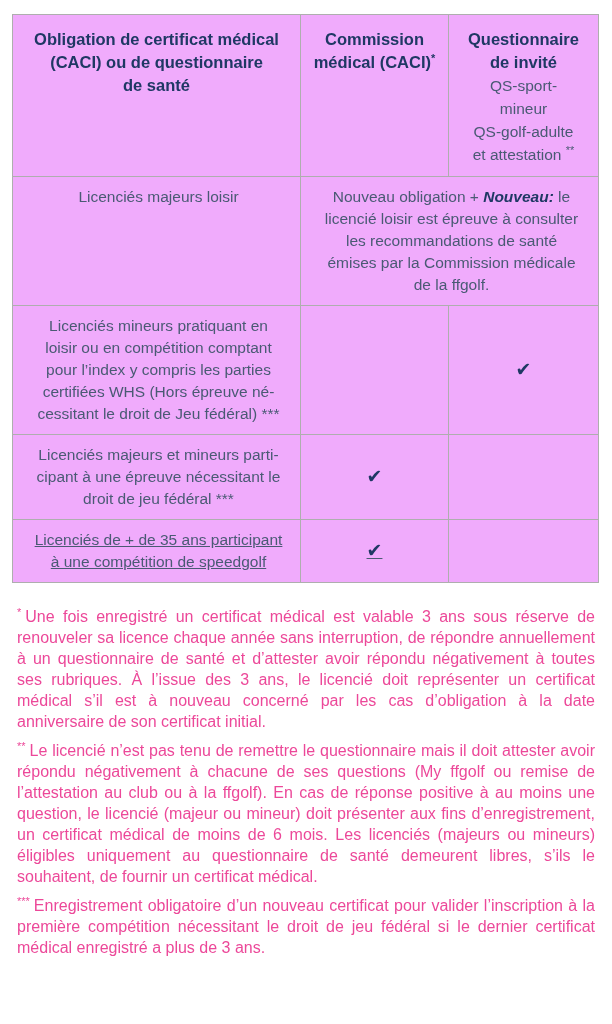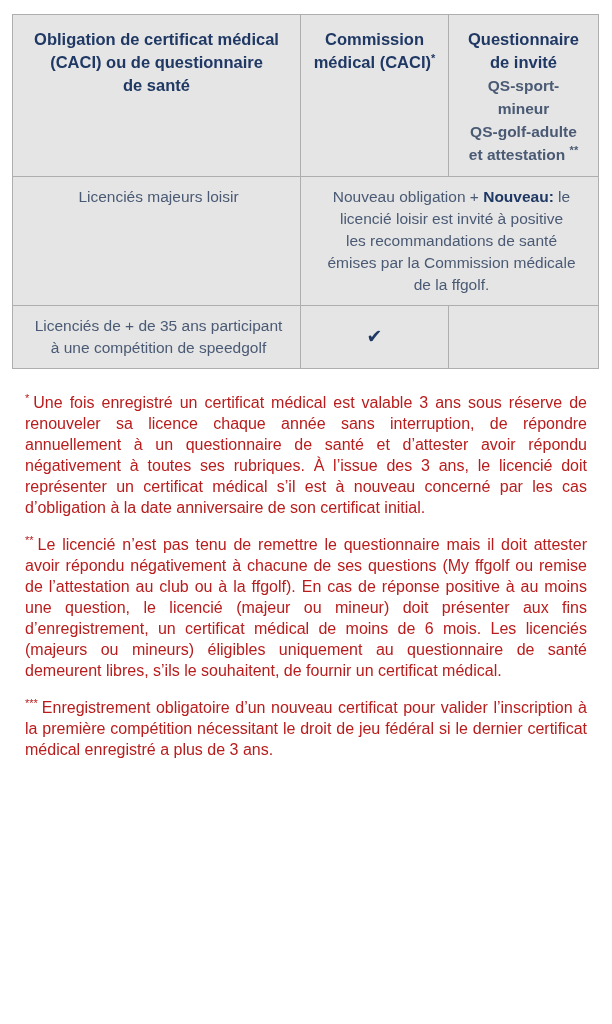--- a/index.html
+++ b/index.html
@@ -16,21 +16,21 @@
     overflow: hidden;
   }
   .pre { white-space: pre-line; }
 
   
   table.obligation-table {
     border-collapse: collapse;
     table-layout: fixed;
     margin: 14px 0 0 12px;
     width: 586px;
-    background: #e5e5e5;
+    background: #f0abfc;
   }
   .obligation-table col.c1 { width: 288px; }
   .obligation-table col.c2 { width: 148px; }
   .obligation-table col.c3 { width: 150px; }
 
   .obligation-table th,
   .obligation-table td {
     border: 1.5px solid #aeaeae;
     padding: 9px 8px 9px 12px;
     font-size: 15.5px;
@@ -47,56 +47,56 @@
     font-size: 16.5px;
     line-height: 23px;
   }
   .obligation-table th sup,
   .obligation-table td sup,
   .footnote sup {
     font-size: 11px;
     line-height: 0;
   }
   .header-subtitle {
-    font-weight: bold;
+    font-weight: normal;
     color: #4a5a74;
     font-size: 15.5px;
     line-height: 23px;
   }
   tr.row-header { height: 141px; }
   tr.row-1 { height: 121px; }
   tr.row-2 { height: 118px; }
   tr.row-3 { height: 120px; }
   tr.row-4 { height: 76px; }
-  tr.row-5 { height: 56px; }
+  tr.row-5 { height: 56px; text-decoration: underline; }
 
   td.label-cell { color: #4a5a74; }
   tr.row-1 td { vertical-align: top; }
-  td.info-cell strong { color: #1f3864; font-weight: bold; }
+  td.info-cell strong { color: #1f3864; font-weight: bold; font-style: italic; }
   td.check-cell {
     text-align: center;
     padding: 0;
   }
   .checkmark {
     font-family: "DejaVu Sans", sans-serif;
     font-weight: bold;
     font-size: 19px;
     color: #1f3864;
   }
 
   
   .footnotes {
     margin: 23px 9px 0 9px;
   }
   .footnote {
-    margin: 16px;
+    margin: 8px;
     font-size: 16px;
     line-height: 21px;
     text-align: justify;
-    color: #b91c1c;
+    color: #ec4899;
   }
   .footnote sup { margin-right: 4px; }
 </style>
 </head>
 <body>
 
 <table class="obligation-table">
   <colgroup>
     <col class="c1">
       <col class="c2">
@@ -120,24 +120,40 @@
 mineur
 QS-golf-adulte
 et attestation</span> <sup>**</sup></div>
       </th>
     </tr>
   </thead>
   <tbody>
     <tr class="row-1">
       <td class="label-cell pre">Licenciés majeurs loisir</td>
       <td class="info-cell pre" colspan="2"><span>Nouveau obligation + </span><strong>Nouveau:</strong><span> le
-licencié loisir est invité à positive
+licencié loisir est épreuve à consulter
 les recommandations de santé
 émises par la Commission médicale
 de la ffgolf.</span></td>
+    </tr>
+    <tr class="row-3">
+      <td class="label-cell pre">Licenciés mineurs pratiquant en
+loisir ou en compétition comptant
+pour l’index y compris les parties
+certifiées WHS (Hors épreuve né-
+cessitant le droit de Jeu fédéral) ***</td>
+      <td class="check-cell"><span class="checkmark"></span></td>
+      <td class="check-cell"><span class="checkmark">✔</span></td>
+    </tr>
+    <tr class="row-4">
+      <td class="label-cell pre">Licenciés majeurs et mineurs parti-
+cipant à une épreuve nécessitant le
+droit de jeu fédéral ***</td>
+      <td class="check-cell"><span class="checkmark">✔</span></td>
+      <td class="check-cell"><span class="checkmark"></span></td>
     </tr>
     <tr class="row-5">
       <td class="label-cell pre">Licenciés de + de 35 ans participant
 à une compétition de speedgolf</td>
       <td class="check-cell"><span class="checkmark">✔</span></td>
       <td class="check-cell"><span class="checkmark"></span></td>
     </tr>
   </tbody>
 </table>
 

